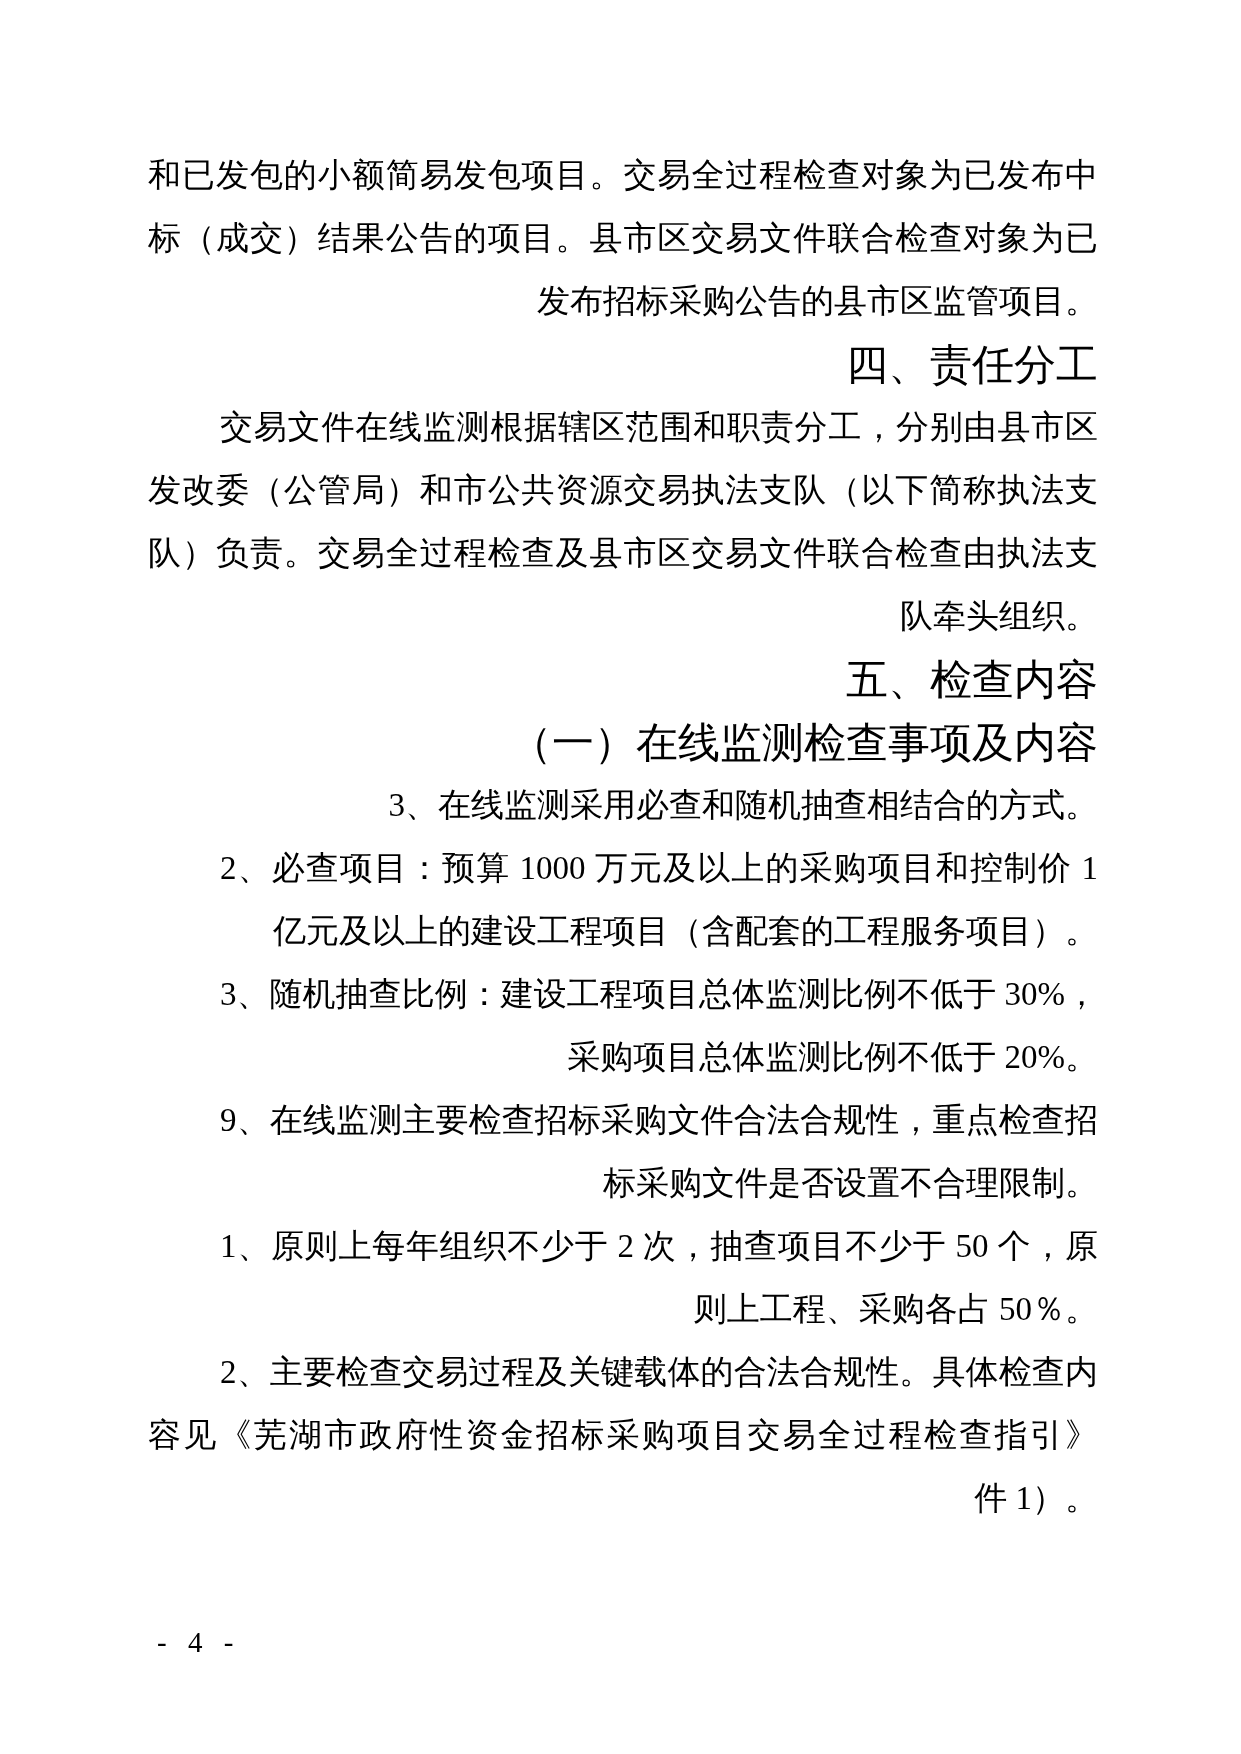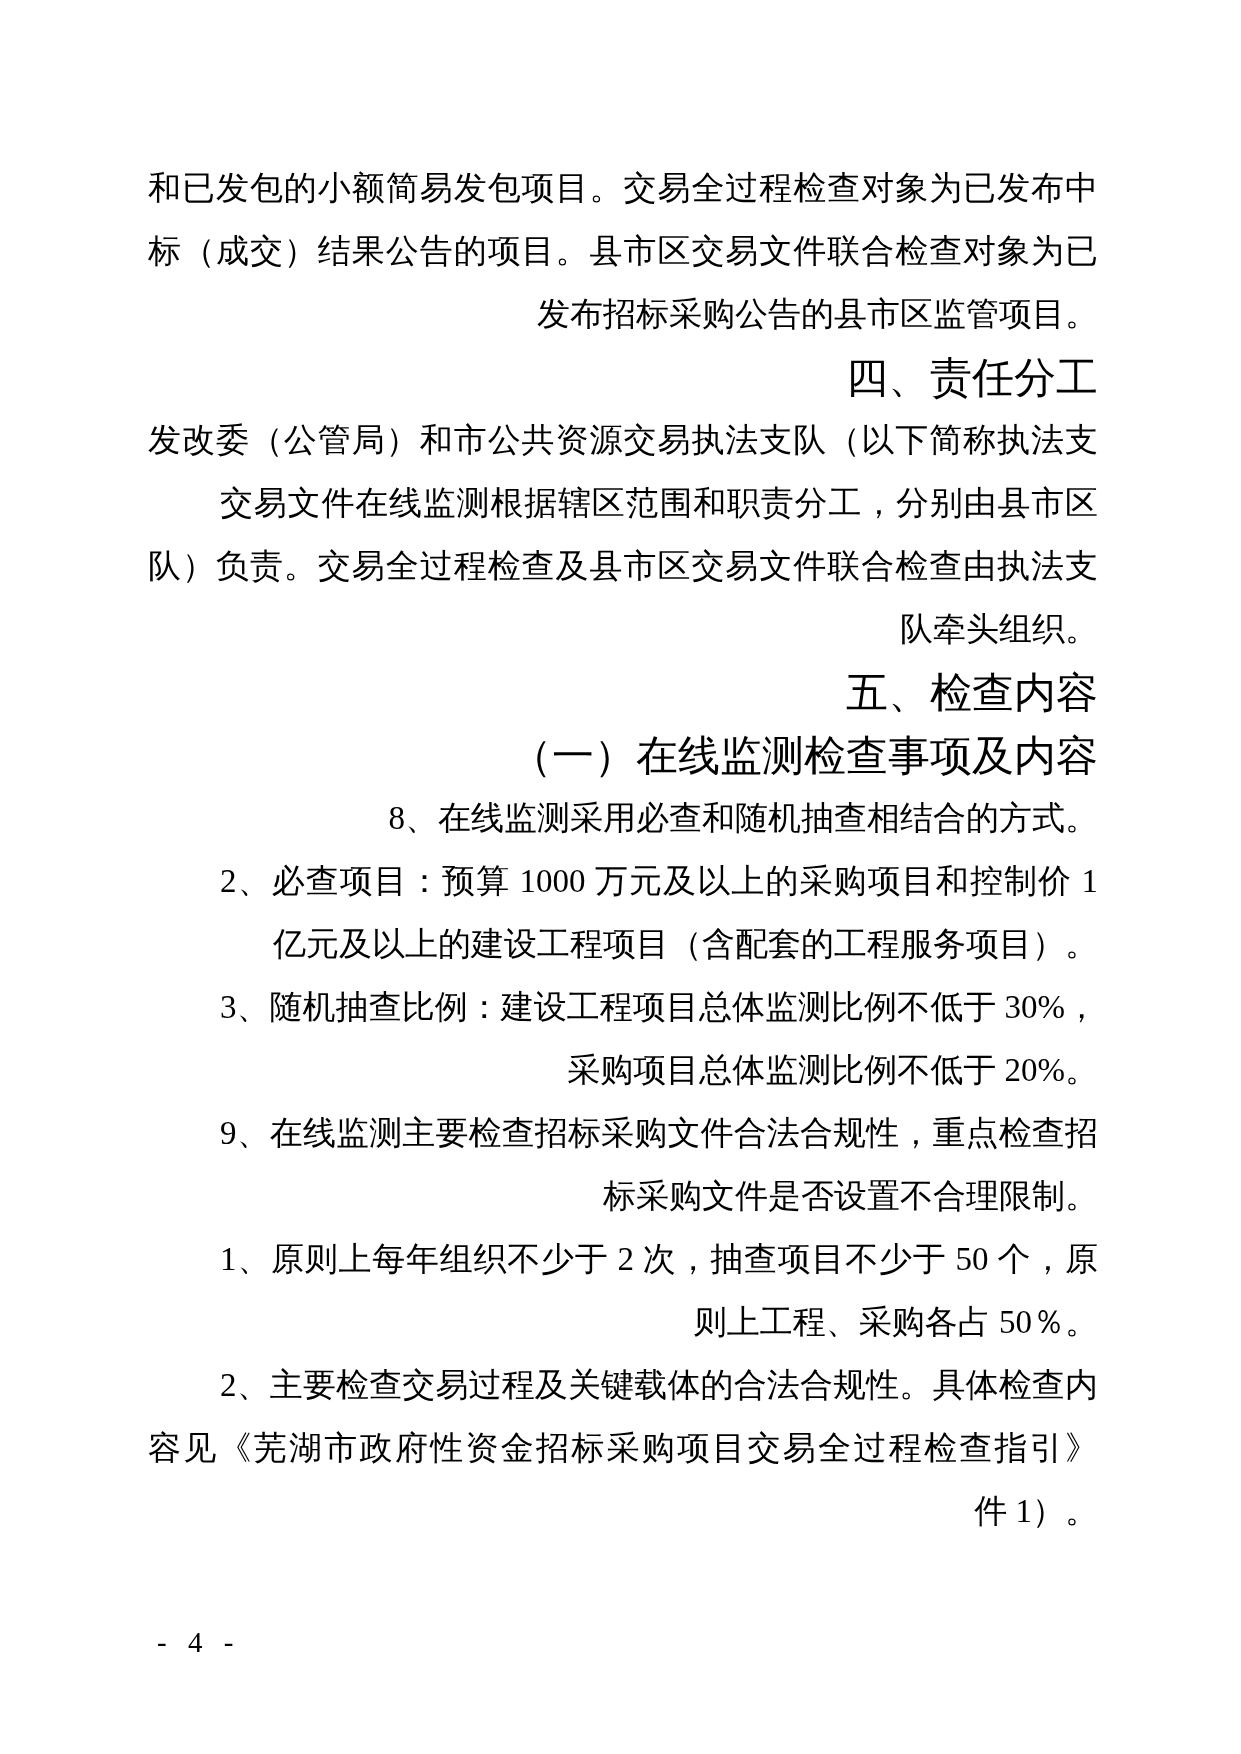--- a/index.html
+++ b/index.html
@@ -9,21 +9,21 @@
     height: 1754px;
     background: #ffffff;
     margin: 0 auto;
     color: #000000;
     font-family: "Liberation Serif", serif;
     overflow: hidden;
   }
   .content {
     position: absolute;
     left: 148px;
-    top: 157px;
+    top: 144px;
     width: 950px;
   }
   .line {
     height: 63px;
     line-height: 63px;
     font-size: 33px;
     white-space: normal;
     overflow: hidden;
     text-align: right;
   }
@@ -55,29 +55,29 @@
 
 <div class="page">
   <div class="content">
 
     <div class="line fill">和已发包的小额简易发包项目。交易全过程检查对象为已发布中</div>
     <div class="line fill">标（成交）结果公告的项目。县市区交易文件联合检查对象为已</div>
     <div class="line">发布招标采购公告的县市区监管项目。</div>
 
     <div class="line hd indent">四、责任分工</div>
 
+    <div class="line fill indent">交易文件在线监测根据辖区范围和职责分工，分别由县市区</div>
     <div class="line fill">发改委（公管局）和市公共资源交易执法支队（以下简称执法支</div>
-    <div class="line fill indent">交易文件在线监测根据辖区范围和职责分工，分别由县市区</div>
     <div class="line fill">队）负责。交易全过程检查及县市区交易文件联合检查由执法支</div>
     <div class="line">队牵头组织。</div>
 
     <div class="line hd indent">五、检查内容</div>
     <div class="line hd indent">（一）在线监测检查事项及内容</div>
 
-    <div class="line indent">8、在线监测采用必查和随机抽查相结合的方式。</div>
+    <div class="line indent">3、在线监测采用必查和随机抽查相结合的方式。</div>
 
     <div class="line fill indent">2、必查项目：预算 1000 万元及以上的采购项目和控制价 1</div>
     <div class="line">亿元及以上的建设工程项目（含配套的工程服务项目）。</div>
 
     <div class="line fill indent">3、随机抽查比例：建设工程项目总体监测比例不低于 30%，</div>
     <div class="line">采购项目总体监测比例不低于 20%。</div>
 
     <div class="line fill indent">9、在线监测主要检查招标采购文件合法合规性，重点检查招</div>
     <div class="line">标采购文件是否设置不合理限制。</div>
 

